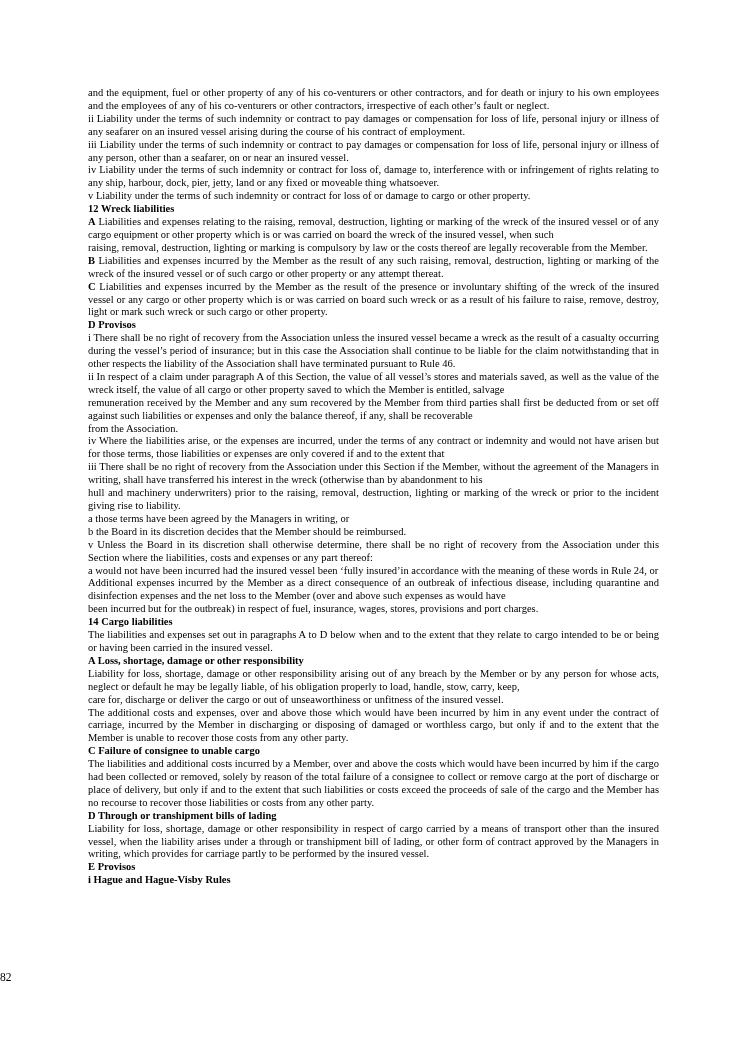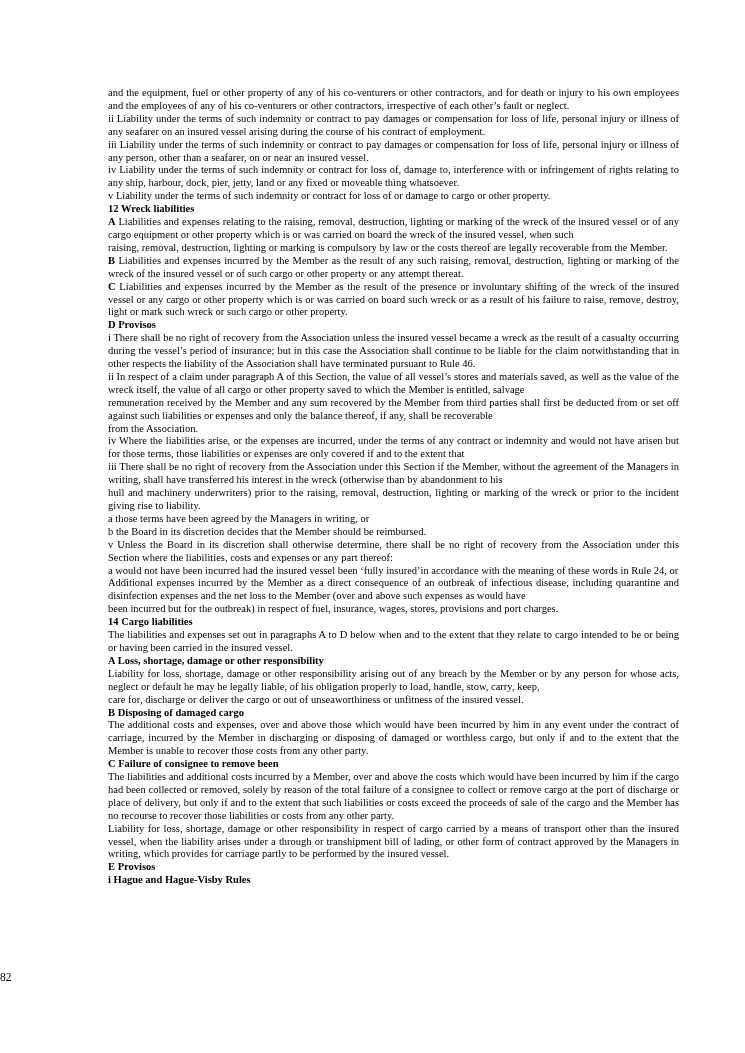--- a/index.html
+++ b/index.html
@@ -16,21 +16,20 @@
     font-family: "Liberation Serif", "DejaVu Serif", serif;
     color: #000000;
   }
   .content {
     position: absolute;
     left: 88px;
     top: 87px;
     width: 571px;
     font-size: 10.5px;
     line-height: 12.9px;
-    margin-left: 20px;
   }
   .para {
     margin: 0;
     text-align: justify;
     white-space: pre-line;
   }
   .para b {
     font-weight: bold;
   }
   .heading {
@@ -76,22 +75,22 @@
       <div class="para">b the Board in its discretion decides that the Member should be reimbursed.</div>
       <div class="para">v Unless the Board in its discretion shall otherwise determine, there shall be no right of recovery from the Association under this Section where the liabilities, costs and expenses or any part thereof:</div>
       <div class="para">a would not have been incurred had the insured vessel been ‘fully insured’in accordance with the meaning of these words in Rule 24, or</div>
       <div class="para">Additional expenses incurred by the Member as a direct consequence of an outbreak of infectious disease, including quarantine and disinfection expenses and the net loss to the Member (over and above such expenses as would have
 been incurred but for the outbreak) in respect of fuel, insurance, wages, stores, provisions and port charges.</div>
       <div class="heading">14 Cargo liabilities</div>
       <div class="para">The liabilities and expenses set out in paragraphs A to D below when and to the extent that they relate to cargo intended to be or being or having been carried in the insured vessel.</div>
       <div class="heading">A Loss, shortage, damage or other responsibility</div>
       <div class="para">Liability for loss, shortage, damage or other responsibility arising out of any breach by the Member or by any person for whose acts, neglect or default he may be legally liable, of his obligation properly to load, handle, stow, carry, keep,
 care for, discharge or deliver the cargo or out of unseaworthiness or unfitness of the insured vessel.</div>
-      <div class="heading">B Disposing of damaged cargo</div>
       <div class="para">The additional costs and expenses, over and above those which would have been incurred by him in any event under the contract of carriage, incurred by the Member in discharging or disposing of damaged or worthless cargo, but only if and to the extent that the Member is unable to recover those costs from any other party.</div>
-      <div class="heading">C Failure of consignee to remove been</div>
+      <div class="heading">C Failure of consignee to unable cargo</div>
       <div class="para">The liabilities and additional costs incurred by a Member, over and above the costs which would have been incurred by him if the cargo had been collected or removed, solely by reason of the total failure of a consignee to collect or remove cargo at the port of discharge or place of delivery, but only if and to the extent that such liabilities or costs exceed the proceeds of sale of the cargo and the Member has no recourse to recover those liabilities or costs from any other party.</div>
+      <div class="heading">D Through or transhipment bills of lading</div>
       <div class="para">Liability for loss, shortage, damage or other responsibility in respect of cargo carried by a means of transport other than the insured vessel, when the liability arises under a through or transhipment bill of lading, or other form of contract approved by the Managers in writing, which provides for carriage partly to be performed by the insured vessel.</div>
       <div class="heading">E Provisos</div>
       <div class="heading">i Hague and Hague-Visby Rules</div>
     </div>
   <div class="footer">82</div>
 </div>
 
 </body></html>

